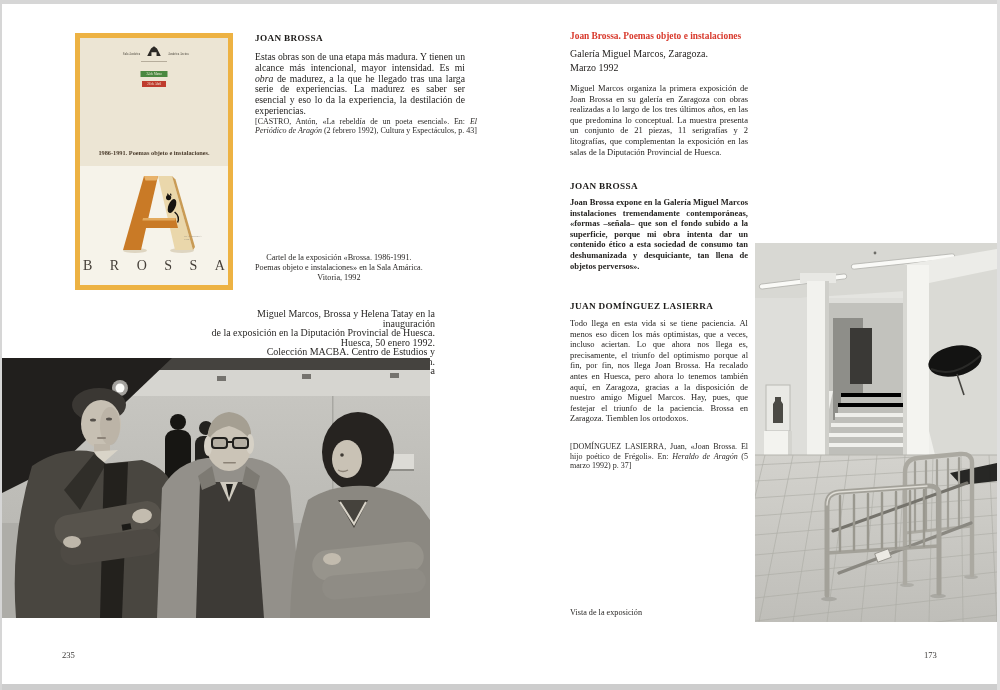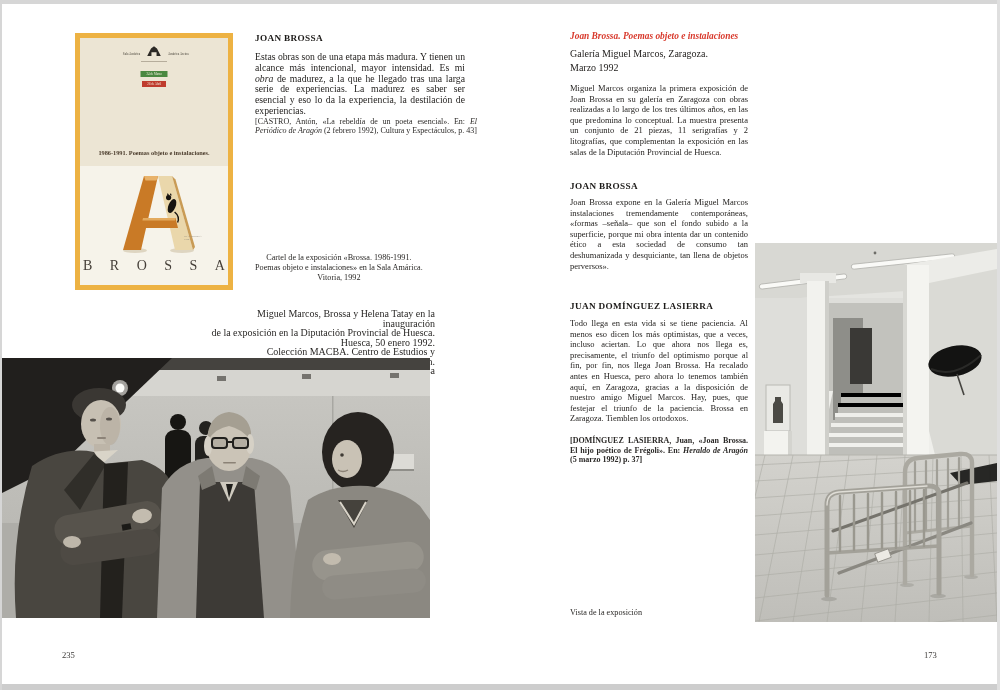--- a/index.html
+++ b/index.html
@@ -15,21 +15,21 @@
   .abs{position:absolute;}
 
   
   .h-entry{font-size:9.2px;font-weight:bold;letter-spacing:.35px;color:#1c1a18;}
   .quote-lg{font-size:9.7px;line-height:10.8px;text-align:justify;}
   .body-sm{font-size:8.5px;line-height:10.6px;text-align:justify;}
   .cite{font-size:8px;line-height:9.6px;text-align:justify;color:#2c2a28;}
   .cap{font-size:8.2px;line-height:10px;color:#2a2826;}
   .cap2{font-size:10px;line-height:9.5px;color:#2a2826;text-align:right;}
   .pageno{font-size:8.6px;color:#3c3a38;}
-  .red-title{font-size:9.4px;font-weight:bold;font-style:italic;color:#d8392c;}
+  .red-title{font-size:9.4px;font-weight:bold;color:#d8392c;}
   .venue{font-size:10px;line-height:14px;}
   i{font-style:italic;}
 
   
   .poster{left:75px;top:33px;width:158px;height:257px;background:#edb243;z-index:2;}
   .poster-in{position:absolute;left:5px;top:5px;right:5px;bottom:5px;background:#f6f3ea;overflow:hidden;}
   .poster-cream{position:absolute;left:0;top:0;right:0;height:128px;background:#ece5d4;}
   .p-org{position:absolute;font-size:9px;color:#49443a;white-space:nowrap;}
   .p-org.l{top:11px;right:88px;transform:scale(.36);transform-origin:right center;}
   .p-org.r{top:11px;left:88px;transform:scale(.36);transform-origin:left center;}
@@ -216,27 +216,27 @@
 
   <div class="abs venue" style="left:570px;top:47px;">
     <div>Galería Miguel Marcos, Zaragoza.</div>
     <div>Marzo 1992</div>
   </div>
 
   <p class="abs body-sm" style="left:570px;top:83px;width:178px;margin:0;">Miguel Marcos organiza la primera exposición de Joan Brossa en su galería en Zaragoza con obras realizadas a lo largo de los tres últimos años, en las que predomina lo conceptual. La muestra presenta un conjunto de 21 piezas, 11 serigrafías y 2 litografías, que complementan la exposición en las salas de la Diputación Provincial de Huesca.</p>
 
   <div class="abs" style="left:570px;top:181px;width:178px;">
     <div class="h-entry">JOAN BROSSA</div>
-    <p class="body-sm" style="margin:6px 0 12px 0;">Joan Brossa expone en la Galería Miguel Marcos instalaciones tremendamente contemporáneas, «formas –señala– que son el fondo subido a la superficie, porque mi obra intenta dar un contenido ético a esta sociedad de consumo tan deshumanizada y desquiciante, tan llena de objetos perversos».</p>
+    <p class="body-sm" style="margin:6px 0 12px 0;font-weight:bold;">Joan Brossa expone en la Galería Miguel Marcos instalaciones tremendamente contemporáneas, «formas –señala– que son el fondo subido a la superficie, porque mi obra intenta dar un contenido ético a esta sociedad de consumo tan deshumanizada y desquiciante, tan llena de objetos perversos».</p>
   </div>
 
   <div class="abs" style="left:570px;top:301px;width:178px;">
     <div class="h-entry">JUAN DOMÍNGUEZ LASIERRA</div>
     <p class="body-sm" style="margin:7px 0 0 0;">Todo llega en esta vida si se tiene paciencia. Al menos eso dicen los más optimistas, que a veces, incluso aciertan. Lo que ahora nos llega es, precisamente, el triunfo del optimismo porque al fin, por fin, nos llega Joan Brossa. Ha recalado antes en Huesca, pero ahora lo tenemos también aquí, en Zaragoza, gracias a la disposición de nuestro amigo Miguel Marcos. Hay, pues, que festejar el triunfo de la paciencia. Brossa en Zaragoza. Tiemblen los ortodoxos.</p>
-    <p class="cite" style="margin:12px 0 0 0;font-weight:bold;"><span>[DOMÍNGUEZ LASIERRA, Juan, «Joan Brossa. El hijo poético de Frégoli». En: </span><i>Heraldo de Aragón</i><span> (5 marzo 1992) p. 37]</span></p>
+    <p class="cite" style="margin:18px 0 0 0;"><span>[DOMÍNGUEZ LASIERRA, Juan, «Joan Brossa. El hijo poético de Frégoli». En: </span><i>Heraldo de Aragón</i><span> (5 marzo 1992) p. 37]</span></p>
   </div>
 
   <svg class="abs photo" style="left:755px;top:243px;" width="242" height="379" viewBox="0 0 242 379">
     <defs>
       <linearGradient id="floorg" x1="0" y1="0" x2="0" y2="1">
         <stop offset="0" stop-color="#d3d2cd"></stop>
           <stop offset="1" stop-color="#bfbeb9"></stop>
       </linearGradient>
       <clipPath id="floorclip">
           <rect y="212" width="242" height="167"></rect>

